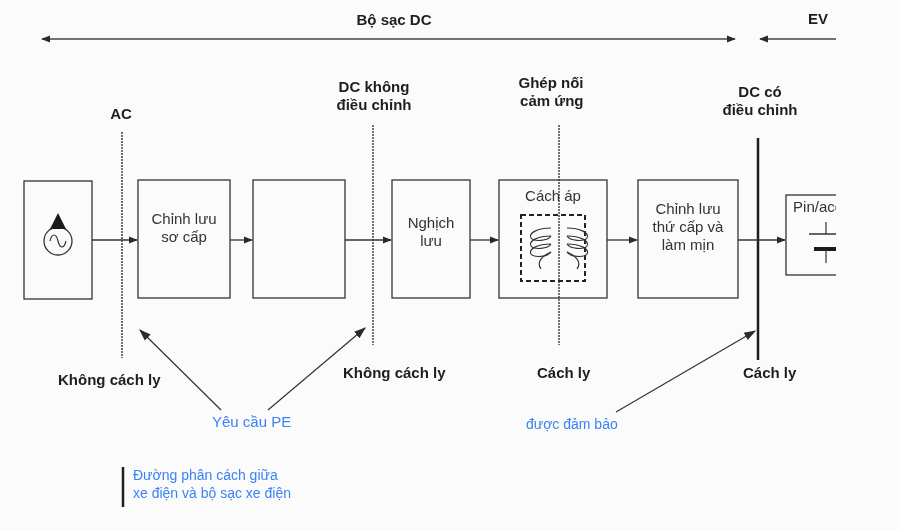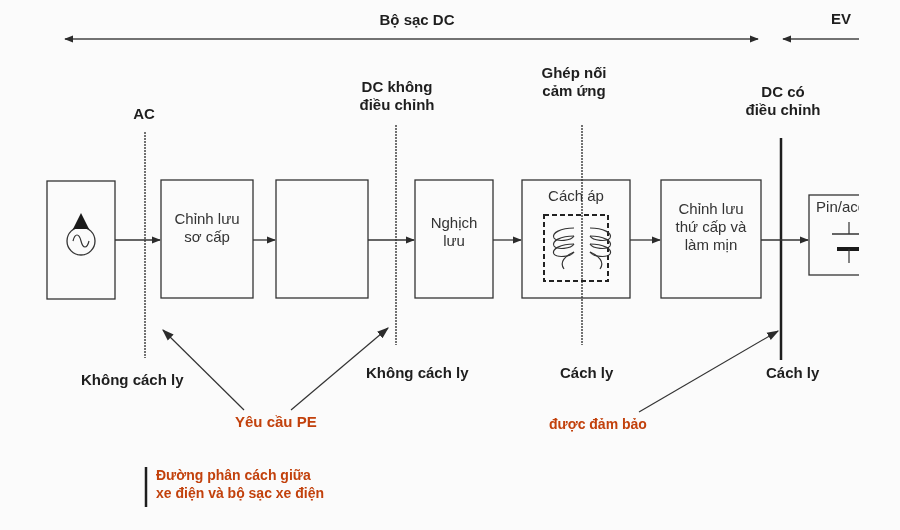--- a/index.html
+++ b/index.html
@@ -1,22 +1,22 @@
 <!DOCTYPE html>
 <html><head>
   <meta charset="utf-8">
   <style>
     html, body { margin: 0; padding: 0; background: #fbfbfb; }
-    #stage { position: relative; width: 836px; height: 530px; overflow: hidden; background: #fbfbfb; font-family: "Liberation Sans", sans-serif; color: #2a2a2a; margin-left: 23px; }
+    #stage { position: relative; width: 836px; height: 530px; overflow: hidden; background: #fbfbfb; font-family: "Liberation Sans", sans-serif; color: #2a2a2a; }
     svg#diagram { position: absolute; left: 0; top: 0; }
     .lbl { position: absolute; white-space: nowrap; line-height: 1.2; }
     .bold { font-weight: bold; font-size: 15px; color: #1e1e1e; }
     .center { text-align: center; transform: translateX(-50%); }
     .block-text { position: absolute; text-align: center; font-size: 15px; line-height: 1.2; color: #333; white-space: nowrap; transform: translateX(-50%); }
-    .note { position: absolute; font-size: 14px; line-height: 1.3; color: #c2410c; white-space: nowrap; font-weight: bold; }
+    .note { position: absolute; font-size: 14px; line-height: 1.3; color: #3b82f6; white-space: nowrap; }
   </style>
 </head>
 <body>
 
 <div id="stage">
 
   <svg id="diagram" width="900" height="530" viewBox="0 0 900 530">
     <defs>
       <marker id="arr" viewBox="0 0 10 10" refX="9" refY="5" markerWidth="9" markerHeight="9" orient="auto-start-reverse" markerUnits="userSpaceOnUse">
         <path d="M0,1 L10,5 L0,9 Z" fill="#2b2b2b"></path>
@@ -84,21 +84,21 @@
   </svg>
 
   <div class="lbl bold center" style="left:394px; top:11px;">Bộ sạc DC</div>
   <div class="lbl bold center" style="left:818px; top:10px;">EV</div>
 
   <div class="lbl bold center" style="left:121px; top:105px;">AC</div>
   <div class="lbl bold center" style="left:374px; top:78px; ">
     <div>DC không</div>
     <div>điều chỉnh</div>
   </div>
-  <div class="lbl bold center" style="left:551px; top:64px; text-align:center;">
+  <div class="lbl bold center" style="left:551px; top:74px; text-align:right;">
     <div>Ghép nối</div>
     <div>cảm ứng</div>
   </div>
   <div class="lbl bold center" style="left:760px; top:83px; text-align:center;">
     <div>DC có</div>
     <div>điều chỉnh</div>
   </div>
 
   <div class="lbl bold" style="left:58px; top:371px;">Không cách ly</div>
   <div class="lbl bold" style="left:343px; top:364px;">Không cách ly</div>

